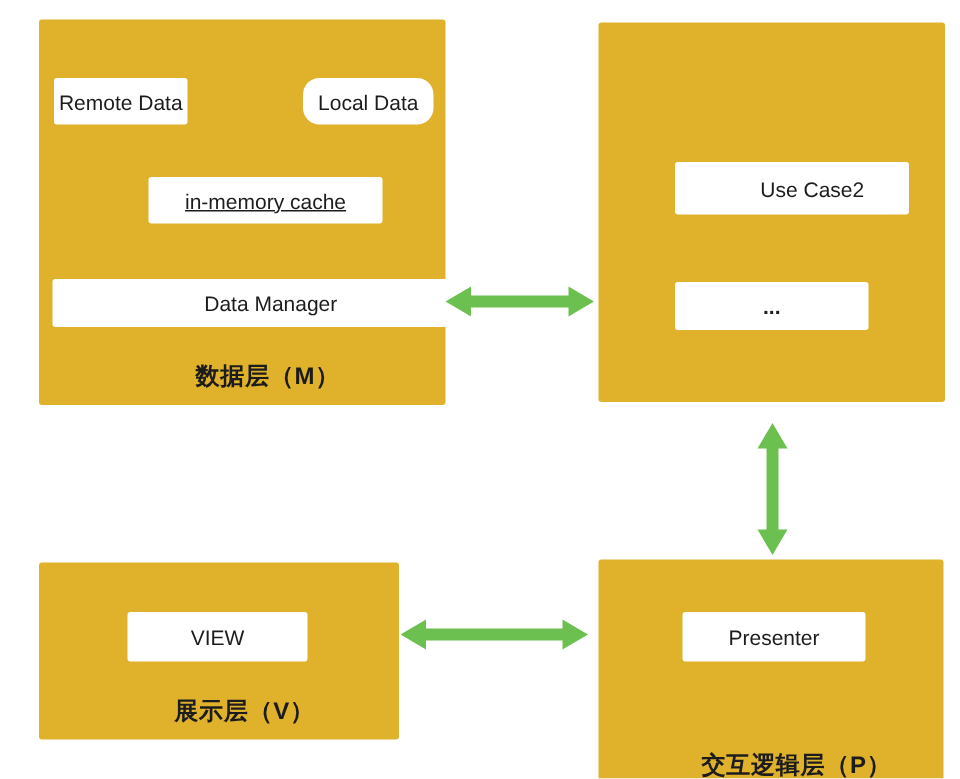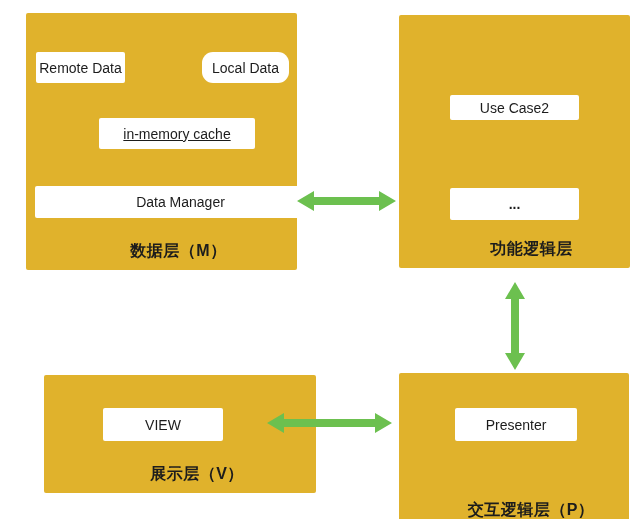--- a/index.html
+++ b/index.html
@@ -16,21 +16,21 @@
     overflow: hidden;
     margin-left: 12px;
   }
   .panel {
     position: absolute;
     background: var(--panel-yellow, #E0B22C);
     border-radius: 2px;
   }
   .panel-data       { left: 14px;  top: 13px;  width: 271px; height: 257px; }
   .panel-functional { left: 387px; top: 15px;  width: 231px; height: 253px; }
-  .panel-view       { left: 32px;  top: 375px; width: 272px; height: 118px; }
+  .panel-view       { left: 14px;  top: 375px; width: 240px; height: 118px; }
   .panel-presenter  { left: 387px; top: 373px; width: 230px; height: 156px; }
 
   .card {
     position: absolute;
     background: var(--card-white, #ffffff);
     color: var(--text-dark, #1c1c1c);
     font-size: 14px;
     line-height: 1;
     display: flex;
     align-items: center;
@@ -39,21 +39,21 @@
     white-space: nowrap;
   }
   
   .card-remote  { left: 10px;  top: 39px;  width: 89px;  height: 31px; }
   .card-local   { left: 176px; top: 39px;  width: 87px;  height: 31px; border-radius: 11px; }
   .card-cache   { left: 73px;  top: 105px; width: 156px; height: 31px; text-decoration: underline; }
   .card-manager { left: 9px;   top: 173px; width: 291px; height: 32px; }
   
   .card-uc  { left: 51px; width: 129px; height: 34px; }
   .card-uc1 { top: 38px; }
-  .card-uc2 { top: 80px;  height: 25px; }
+  .card-uc2 { top: 93px;  height: 35px; padding-left: 27px; }
   .card-uc3 { top: 129px; }
   .card-uc4 { top: 173px; height: 32px; font-weight: bold; }
   
   .card-view      { left: 59px; top: 33px; width: 120px; height: 33px; }
   .card-presenter { left: 56px; top: 35px; width: 122px; height: 33px; }
 
   .panel-label {
     position: absolute;
     left: 0;
     right: 0;
@@ -81,21 +81,20 @@
     <div class="card card-remote">Remote Data</div>
     <div class="card card-local">Local Data</div>
     <div class="card card-cache">in-memory cache</div>
     <div class="card card-manager">Data Manager</div>
     <div class="panel-label">数据层（M）</div>
   </section>
 
   <section class="panel panel-functional">
     <div class="card card-uc card-uc2">Use Case2</div>
     <div class="card card-uc card-uc4">...</div>
-    <div class="panel-label">功能逻辑层</div>
   </section>
 
   <section class="panel panel-view">
     <div class="card card-view">VIEW</div>
     <div class="panel-label">展示层（V）</div>
   </section>
 
   <section class="panel panel-presenter">
     <div class="card card-presenter">Presenter</div>
     <div class="panel-label">交互逻辑层（P）</div>

